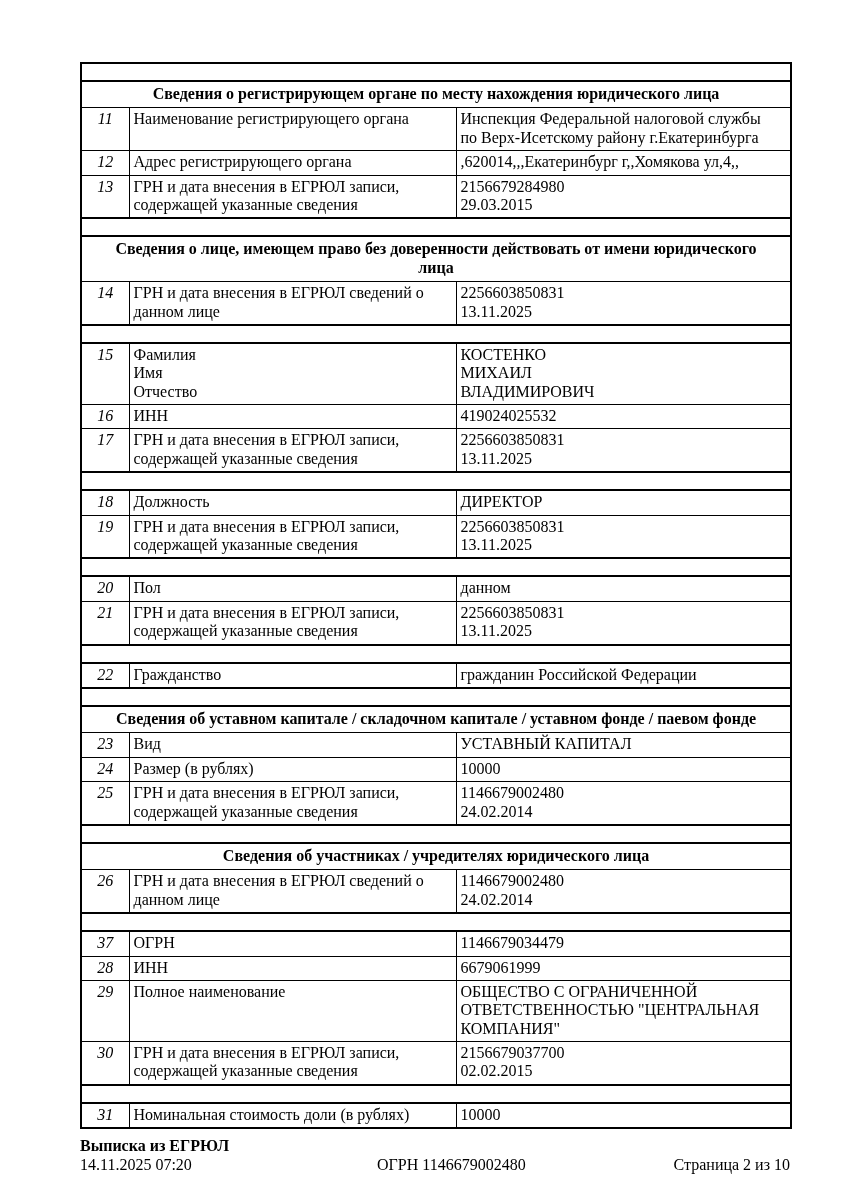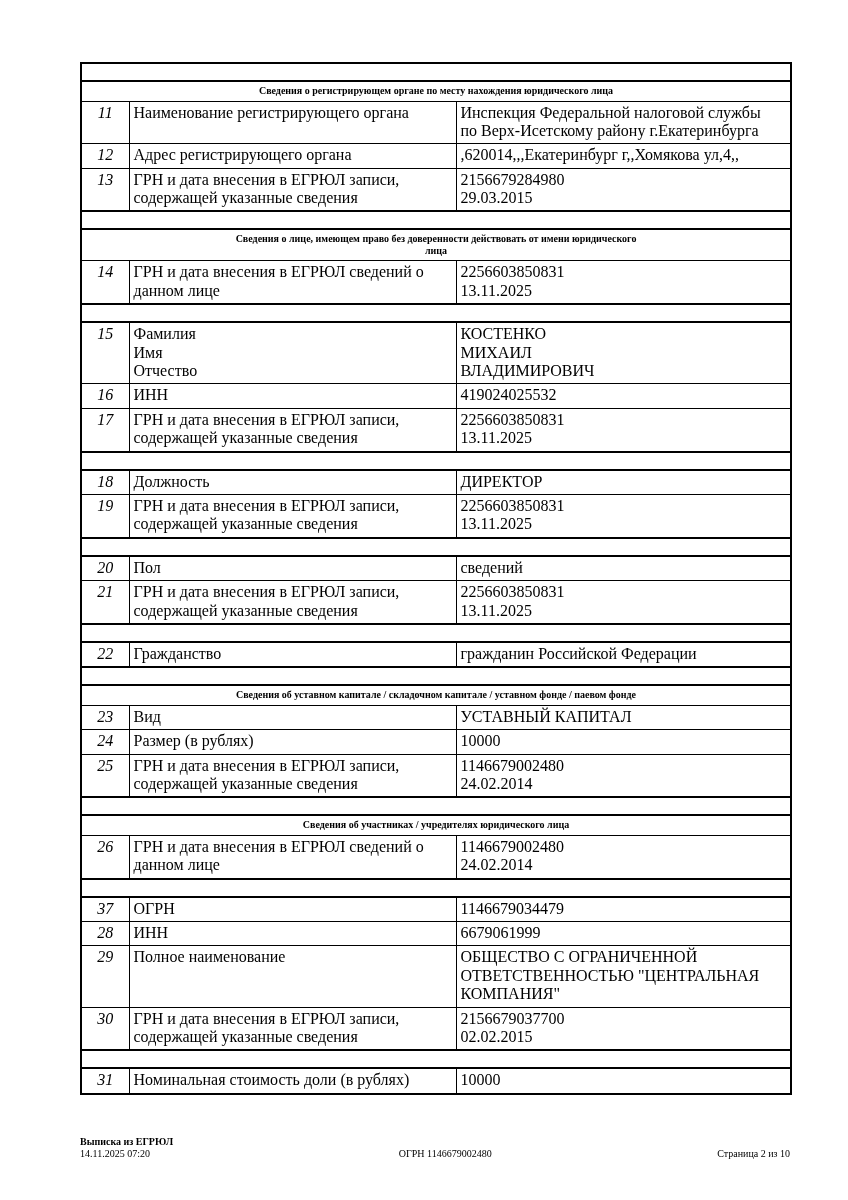--- a/index.html
+++ b/index.html
@@ -33,40 +33,40 @@
   }
   .doc-table { border: 2px solid #000000; }
   .doc-table td.num {
     text-align: center;
     padding: 2px 1px 3px 1px;
     font-style: italic;
   }
   .doc-table tr.section td {
     font-weight: bold;
     text-align: center;
-    font-size: 10px;
+    font-size: 16px;
     border-top-width: 2px;
     border-bottom-width: 1px;
     padding: 3px 4px 4px 4px;
   }
   .doc-table tr.spacer td {
     height: 16px;
     border-top-width: 2px;
     border-bottom-width: 2px;
     padding: 0;
   }
   .page-footer {
     position: absolute;
     left: 80px;
     right: 58px;
     top: 1136px;
     display: flex;
     justify-content: space-between;
     align-items: flex-end;
-    font-size: 10px;
+    font-size: 16px;
     line-height: 1.2;
   }
   .page-footer .f-left .f-line1 { font-weight: bold; }
   .page-footer .f-center { }
   .page-footer .f-right { text-align: center; }
 </style>
 </head>
 <body>
 
 <table class="doc-table">
@@ -152,21 +152,21 @@
 содержащей указанные сведения</td>
         <td class="value">2256603850831
 13.11.2025</td>
       </tr>
       <tr class="spacer">
         <td colspan="3"></td>
       </tr>
       <tr>
         <td class="num">20</td>
         <td class="label">Пол</td>
-        <td class="value">сведений</td>
+        <td class="value">данном</td>
       </tr>
       <tr>
         <td class="num">21</td>
         <td class="label">ГРН и дата внесения в ЕГРЮЛ записи,
 содержащей указанные сведения</td>
         <td class="value">2256603850831
 13.11.2025</td>
       </tr>
       <tr class="spacer">
         <td colspan="3"></td>

